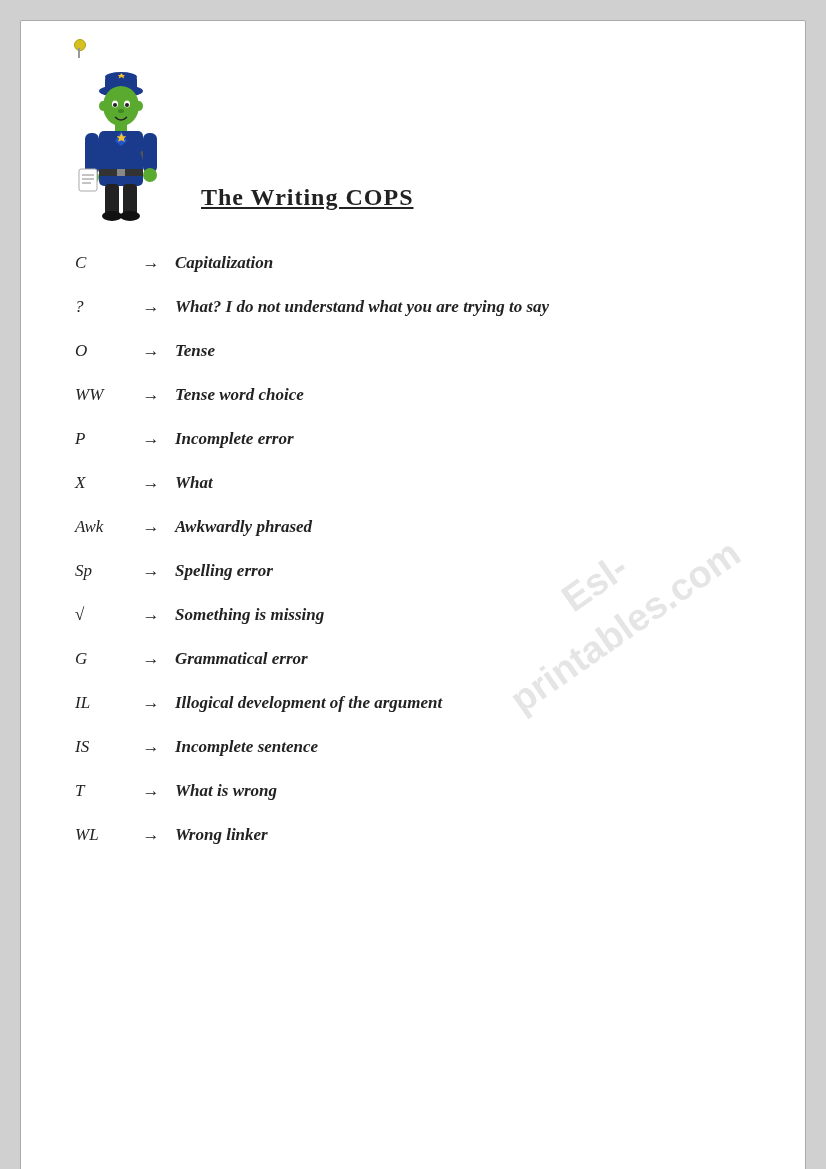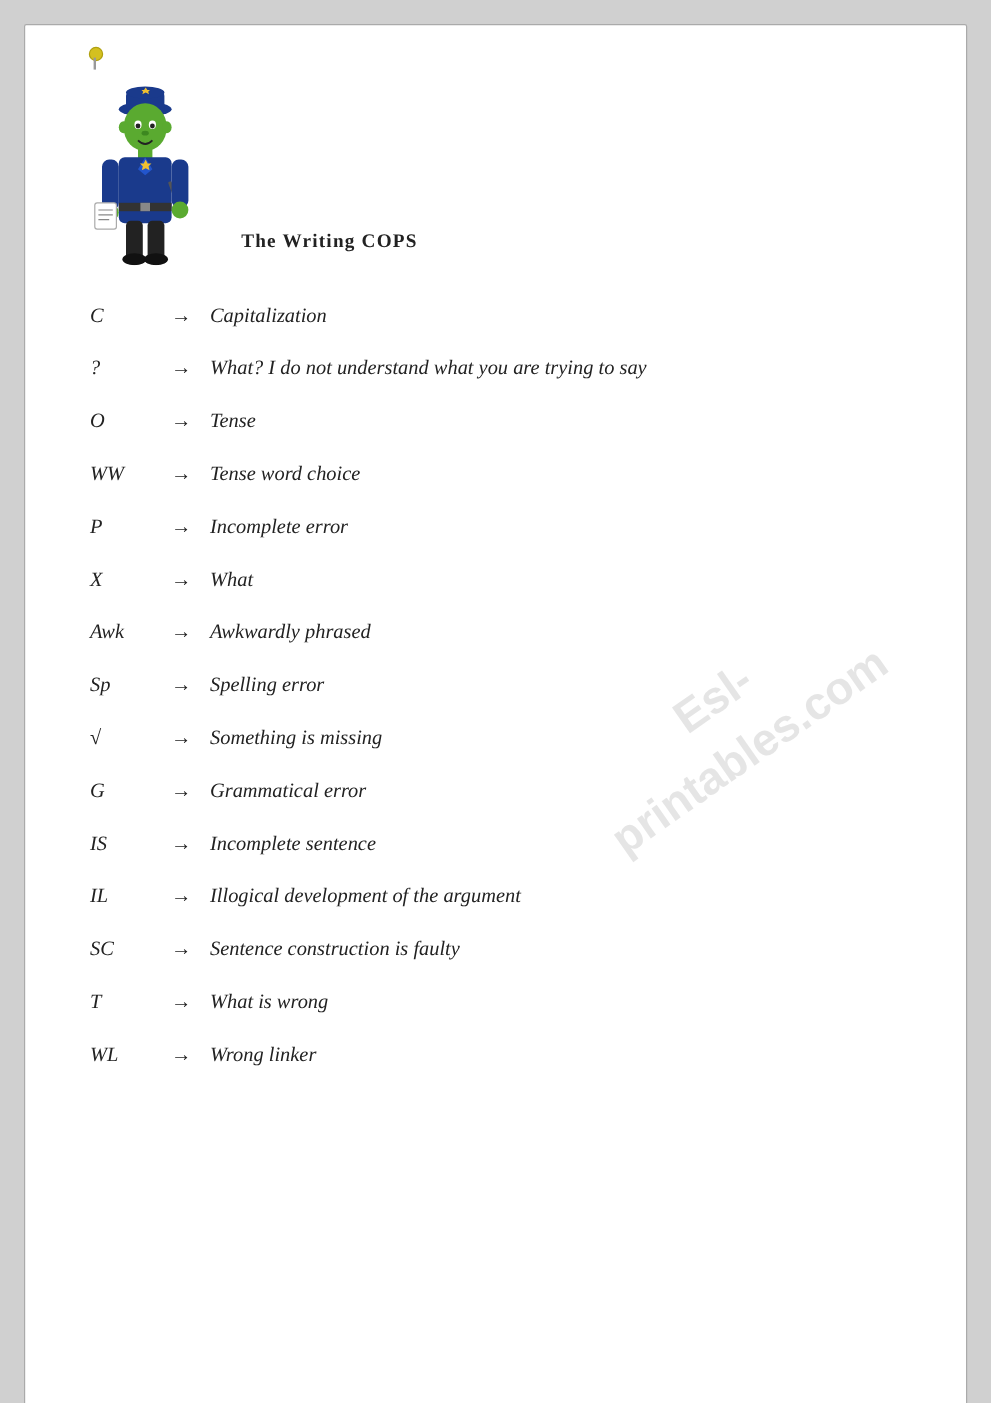--- a/index.html
+++ b/index.html
@@ -88,22 +88,23 @@
       flex-shrink: 0;
       margin-right: 30px;
     }
 
     .title-area {
       padding-bottom: 10px;
     }
 
     .page-title {
       font-family: 'Comic Sans MS', cursive;
-      font-size: 16px;
+      font-size: 24px;
       font-weight: bold;
+      text-decoration: underline;
       color: #222;
       letter-spacing: 1px;
     }
 
     
     .watermark {
       position: absolute;
       top: 50%;
       right: 60px;
       transform: translateY(-50%) rotate(-35deg);
@@ -148,20 +149,21 @@
     .col-arrow {
       width: 40px;
       text-align: center;
       font-size: 18px;
       color: #222;
     }
 
     .col-desc {
       padding-left: 10px;
       font-style: italic;
+      font-weight: bold;
     }
   </style>
 </head>
 <body>
 
 <div class="page">
 
   <div class="pin"></div>
 
   <div class="watermark">
@@ -276,33 +278,28 @@
           <td class="col-code">√</td>
           <td class="col-arrow">→</td>
           <td class="col-desc">Something is missing</td>
         </tr>
         <tr>
           <td class="col-code">G</td>
           <td class="col-arrow">→</td>
           <td class="col-desc">Grammatical error</td>
         </tr>
         <tr>
+          <td class="col-code">IL</td>
+          <td class="col-arrow">→</td>
+          <td class="col-desc">Illogical development of the argument</td>
+        </tr>
+        <tr>
           <td class="col-code">IS</td>
           <td class="col-arrow">→</td>
           <td class="col-desc">Incomplete sentence</td>
-        </tr>
-        <tr>
-          <td class="col-code">IL</td>
-          <td class="col-arrow">→</td>
-          <td class="col-desc">Illogical development of the argument</td>
-        </tr>
-        <tr>
-          <td class="col-code">SC</td>
-          <td class="col-arrow">→</td>
-          <td class="col-desc">Sentence construction is faulty</td>
         </tr>
         <tr>
           <td class="col-code">T</td>
           <td class="col-arrow">→</td>
           <td class="col-desc">What is wrong</td>
         </tr>
         <tr>
           <td class="col-code">WL</td>
           <td class="col-arrow">→</td>
           <td class="col-desc">Wrong linker</td>

